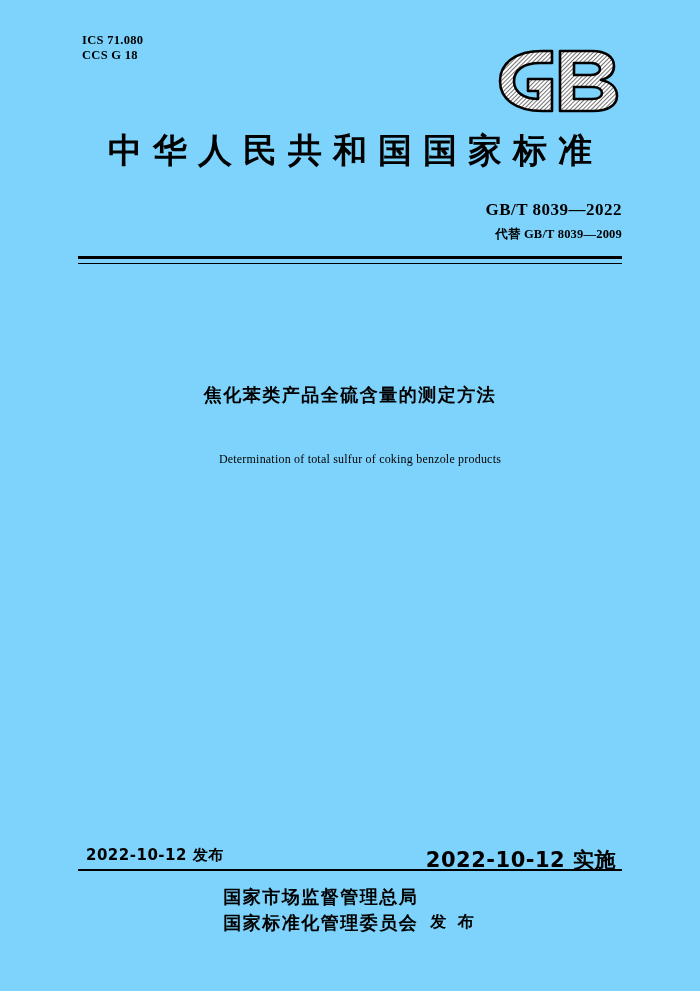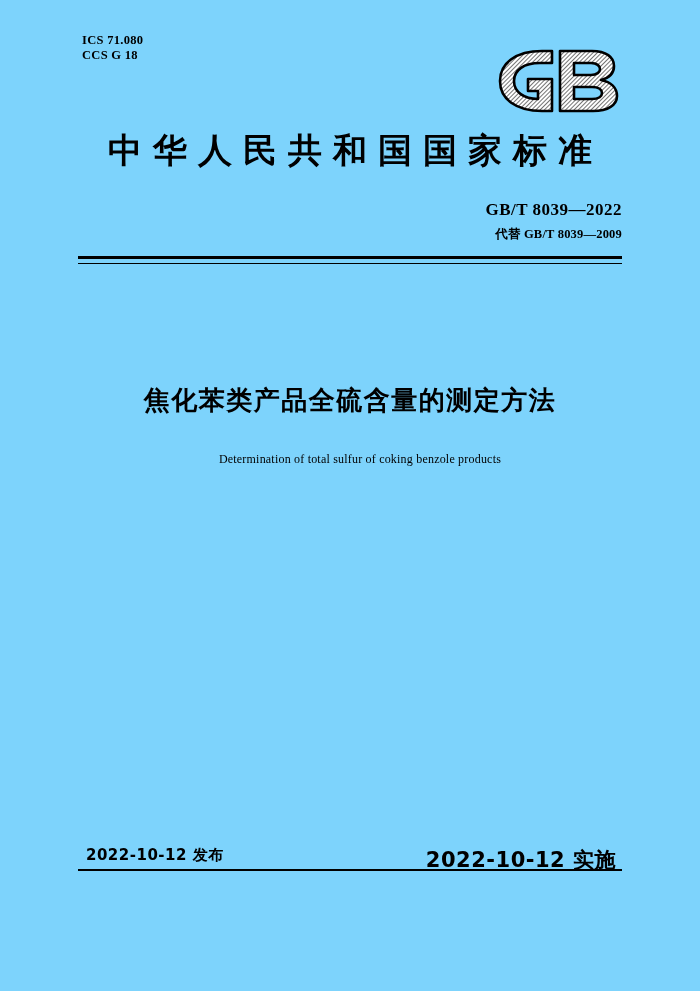--- a/index.html
+++ b/index.html
@@ -109,21 +109,21 @@
 
   
   .doc-title-cn {
     position: absolute;
     left: 0;
     right: 0;
     top: 383px;
     text-align: center;
     font-family: Liberation Sans, sans-serif;
     font-weight: bold;
-    font-size: 26px;
+    font-size: 18px;
     letter-spacing: 1.5px;
   }
   .doc-title-en {
     position: absolute;
     left: 0;
     right: 0;
     top: 452px;
     text-align: center;
     font-family: "Liberation Serif", serif;
     font-size: 12px;
@@ -216,14 +216,21 @@
   <div class="rule-thin"></div>
 
   <div class="doc-title-cn">焦化苯类产品全硫含量的测定方法</div>
   <div class="doc-title-en">Determination of total sulfur of coking benzole products</div>
 
   <div class="rule-bottom"></div>
 
   <div class="date-left">2022-10-12 发布</div>
   <div class="date-right">2022-10-12 实施</div>
 
+  <div class="issuer">
+    <div class="issuer-names">
+      <div>国家市场监督管理总局</div>
+      <div>国家标准化管理委员会</div>
+    </div>
+    <div class="issuer-verb">发 布</div>
+  </div>
 
 </div>
 
 </body></html>

